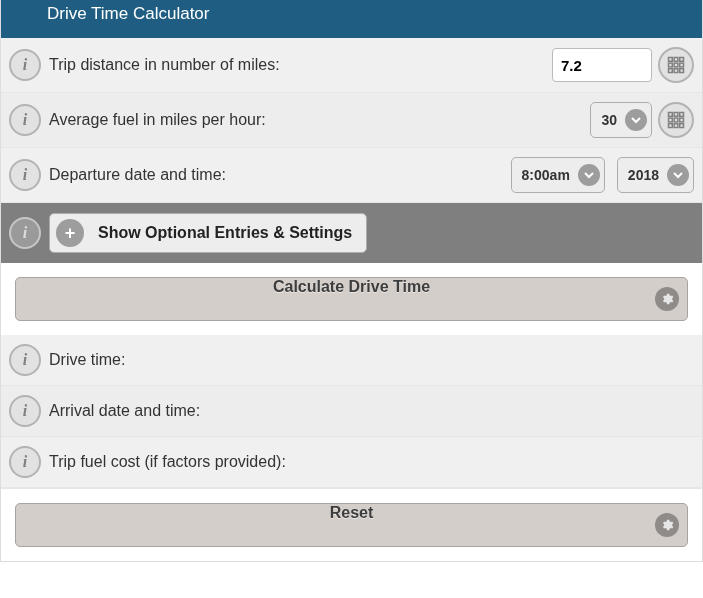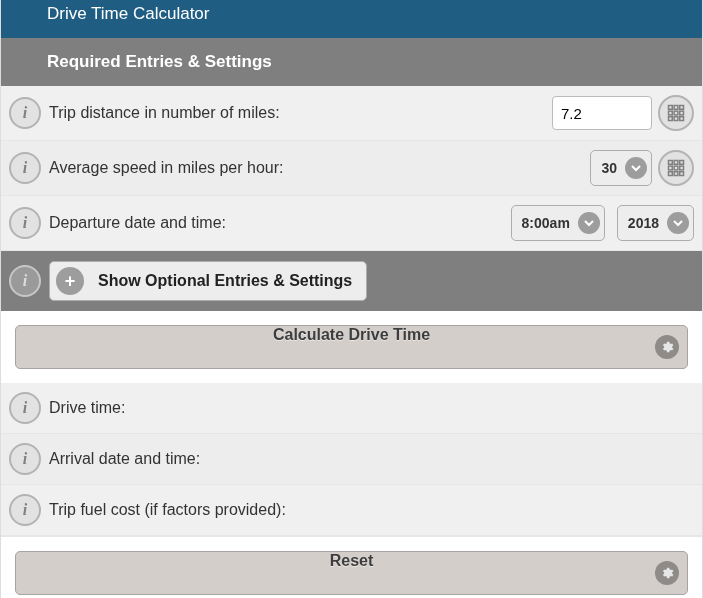--- a/index.html
+++ b/index.html
@@ -61,20 +61,21 @@
   }
   .text-input {
     width: 100px;
     height: 34px;
     border: 1px solid #bbb;
     border-radius: 4px;
     padding: 4px 8px;
     font-size: 15px;
     background: #fff;
     margin-right: 6px;
+    font-weight: bold;
   }
   .square-icon-btn {
     width: 36px;
     height: 36px;
     border-radius: 50%;
     background: #e2e2e2;
     border: 2px solid #b3b3b3;
     display: flex;
     align-items: center;
     justify-content: center;
@@ -183,23 +184,20 @@
 </style>
 </head>
 <body>
 
 <div class="container">
 
   <div class="header-bar">
     <span>Drive Time Calculator</span>
   </div>
 
-  <div class="subheader-bar">
-    <span>Required Entries &amp; Settings</span>
-  </div>
 
   <div class="row">
     <div class="info-btn">i</div>
     <div class="row-label">Trip distance in number of miles:</div>
     <input class="text-input" type="text" value="7.2" style="">
     <div class="square-icon-btn">
       <svg class="grid-icon-svg" viewBox="0 0 24 24" fill="none" stroke="currentColor" stroke-width="2">
         <rect x="2" y="2" width="5" height="5"></rect>
           <rect x="9.5" y="2" width="5" height="5"></rect>
           <rect x="17" y="2" width="5" height="5"></rect>
@@ -208,21 +206,21 @@
           <rect x="17" y="9.5" width="5" height="5"></rect>
         <rect x="2" y="17" width="5" height="5"></rect>
           <rect x="9.5" y="17" width="5" height="5"></rect>
           <rect x="17" y="17" width="5" height="5"></rect>
       </svg>
     </div>
   </div>
 
   <div class="row alt">
     <div class="info-btn">i</div>
-    <div class="row-label">Average speed in miles per hour:</div>
+    <div class="row-label">Average fuel in miles per hour:</div>
     <div class="select-pill">
       <span>30</span>
       <span class="chevron-circle">
         <svg viewBox="0 0 10 10">
             <path d="M1 3 L5 7 L9 3" fill="none" stroke="#fff" stroke-width="2"></path>
           </svg>
       </span>
     </div>
     <div class="square-icon-btn" style="margin-left:6px;">
       <svg class="grid-icon-svg" viewBox="0 0 24 24" fill="none" stroke="currentColor" stroke-width="2">

